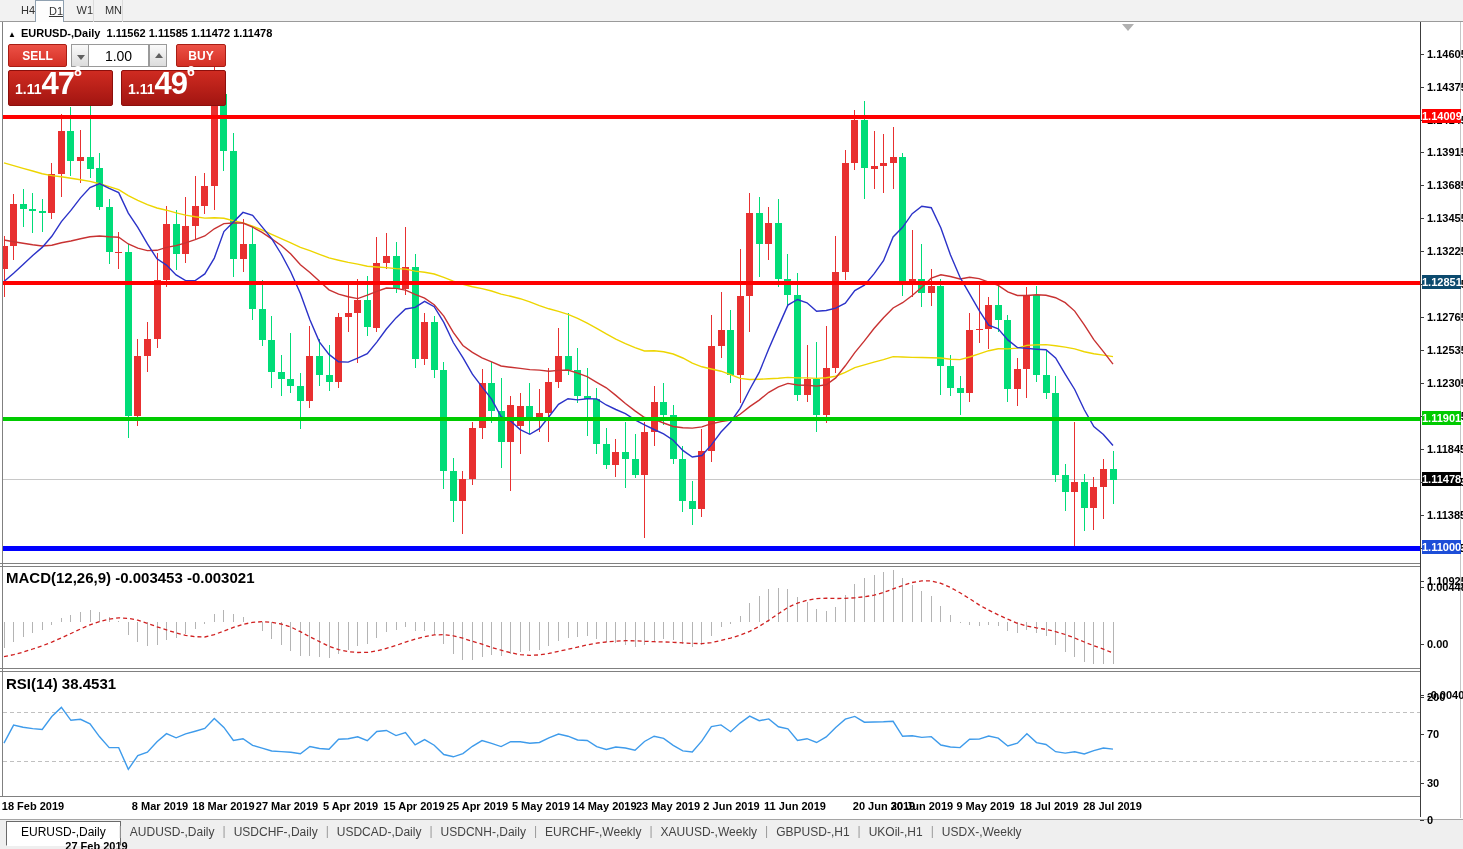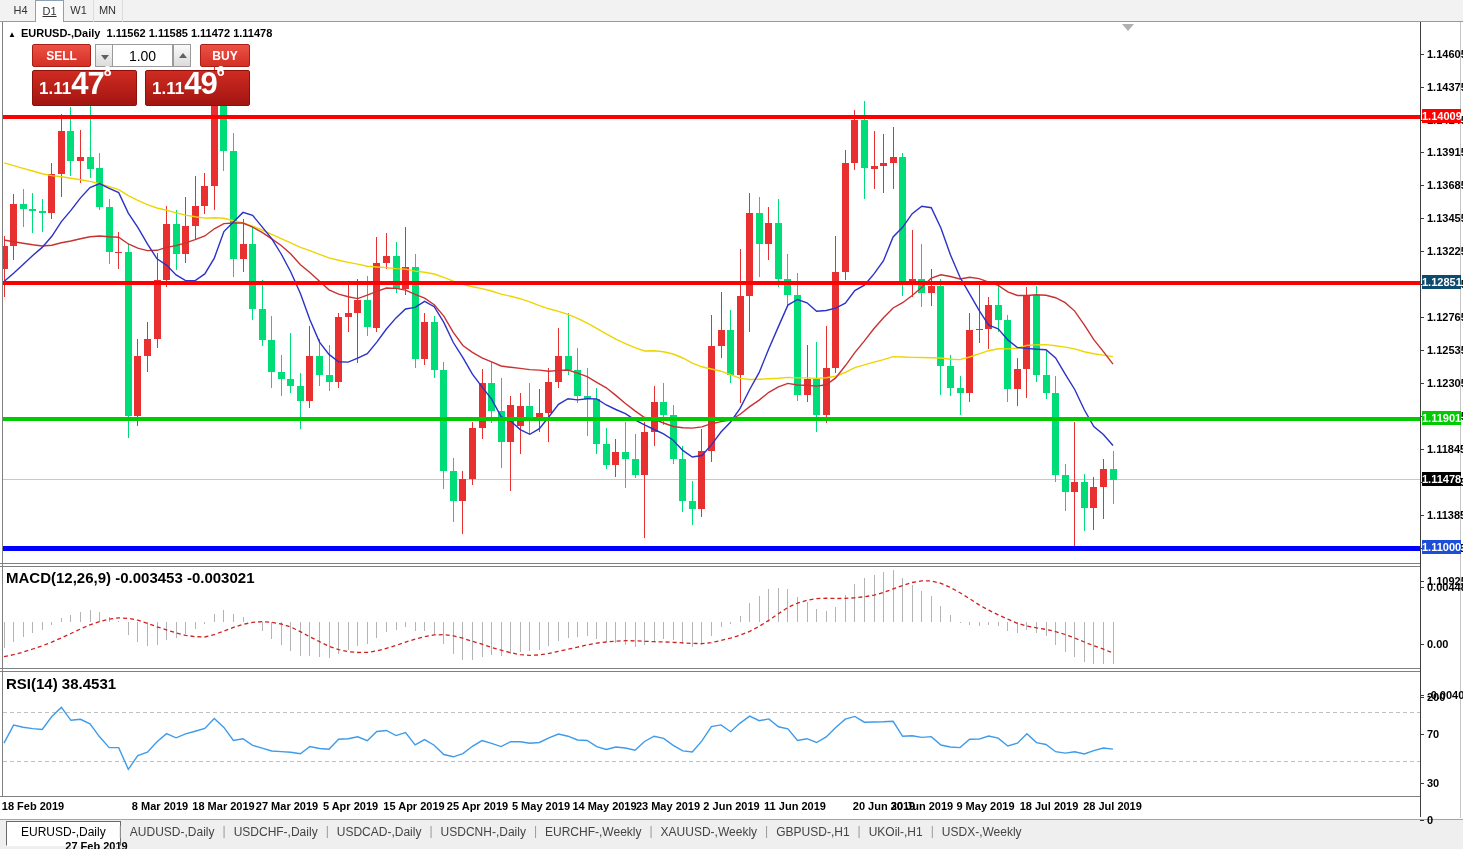--- a/index.html
+++ b/index.html
@@ -1,19 +1,19 @@
 <!DOCTYPE html>
 <html><head>
 <meta charset="utf-8">
 <style>
   html,body{margin:0;padding:0;background:#fff;font-family:"Liberation Sans",sans-serif;}
   #app{position:relative;width:1463px;height:849px;background:#fff;overflow:hidden;}
   
   #toolbar{position:absolute;left:0;top:0;width:1463px;height:21px;background:#f2f2f2;border-bottom:1px solid #9a9a9a;}
-  .tfbtn{position:absolute;top:0;height:38px;width:29px;line-height:20px;text-align:center;font-size:11px;color:#333;border-right:1px solid #dcdcdc;cursor:default;}
+  .tfbtn{position:absolute;top:0;height:38px;width:29px;line-height:20px;text-align:right;font-size:11px;color:#333;border-right:1px solid #dcdcdc;cursor:default;}
   .tfbtn.active{background:#fdfdfd;border:1px solid #8fa0b0;box-sizing:border-box;}
   
   #chartwin{position:absolute;left:0;top:22px;width:1463px;height:796px;background:#fff;}
   #chartwin .lborder{position:absolute;left:2px;top:0;width:1px;height:796px;background:#808080;}
   #chartwin .rborder{position:absolute;left:1460px;top:0;width:1px;height:796px;background:#c5c5c5;}
   svg{position:absolute;left:0;}
   #mainsvg{top:1px;left:3px;}
   #macdsvg{top:545px;left:3px;}
   #rsisvg{top:651px;left:3px;}
   .hline{position:absolute;left:3px;width:1417px;z-index:3;}
@@ -27,35 +27,35 @@
   #dateaxis{position:absolute;left:0;top:775px;width:1420px;height:21px;background:#fff;z-index:4;}
   .dlab{position:absolute;top:3px;transform:translateX(-50%);font-size:11px;font-weight:bold;color:#000;white-space:nowrap;}
   
   .indlab{position:absolute;left:6px;font-size:15px;font-weight:bold;color:#000;z-index:4;}
   
   #chead{position:absolute;left:8px;top:5px;z-index:6;font-size:11px;font-weight:bold;color:#000;}
   #chead .tri{font-size:8px;margin-right:5px;}
   
   #scrollmark{position:absolute;left:1122px;top:2px;width:0;height:0;border-left:6px solid transparent;border-right:6px solid transparent;border-top:7px solid #b0b0b0;z-index:4;}
   
-  #tpanel{position:absolute;left:8px;top:22px;width:218px;height:62px;z-index:7;margin-left:24px;}
+  #tpanel{position:absolute;left:8px;top:22px;width:218px;height:62px;z-index:7;}
   .tp-btn{position:absolute;top:0;height:23px;line-height:23px;text-align:center;color:#fff;font-size:12px;font-weight:bold;background:linear-gradient(#ec5146,#d42f24);border:1px solid #a81d14;border-radius:2px;box-sizing:border-box;cursor:pointer;}
   #sellbtn{left:0;width:59px;}
   #buybtn{left:168px;width:50px;}
   #spindown{position:absolute;left:63px;top:0;width:18px;height:23px;background:linear-gradient(#fafafa,#dcdcdc);border:1px solid #9a9a9a;box-sizing:border-box;cursor:pointer;}
   #spinup{position:absolute;left:141px;top:0;width:18px;height:23px;background:linear-gradient(#fafafa,#dcdcdc);border:1px solid #9a9a9a;box-sizing:border-box;cursor:pointer;}
   .arr{position:absolute;left:5px;width:0;height:0;border-left:4px solid transparent;border-right:4px solid transparent;}
   .arr.down{top:10px;border-top:5px solid #606060;}
   .arr.up{top:8px;border-bottom:5px solid #606060;}
   #volbox{position:absolute;left:80px;top:0;width:61px;height:23px;border:1px solid #9a9a9a;box-sizing:border-box;text-align:center;font-size:14px;font-family:"Liberation Sans",sans-serif;color:#000;background:#fff;padding:0;}
   .bigprice{position:absolute;top:26px;height:36px;width:105px;background:linear-gradient(#cf2b21,#a21511);border:1px solid #8c0f0c;border-radius:2px;box-sizing:border-box;color:#fff;cursor:pointer;}
   #sellprice{left:0;}
   #buyprice{left:113px;}
   .bp-inner{position:absolute;left:6px;bottom:3px;white-space:nowrap;}
-  .bp-small{font-size:17px;font-weight:bold;vertical-align:baseline;}
+  .bp-small{font-size:14px;font-weight:bold;vertical-align:baseline;}
   .bp-big{font-size:31px;font-weight:bold;letter-spacing:-1px;}
   .bp-sup{font-size:14px;font-weight:bold;vertical-align:18px;}
   
   #tabbar{position:absolute;left:0;top:819px;width:1463px;height:30px;background:#efefef;border-top:1px solid #a5a5a5;}
   .tab{display:inline-block;font-size:12px;color:#444;padding:4px 10px 5px 10px;cursor:pointer;white-space:nowrap;}
   .tab.active{background:#fff;border:1px solid #6a6a6a;border-bottom:1px solid #fff;color:#000;margin-top:1px;padding:3px 14px 6px 14px;}
   .tabsep{display:inline-block;color:#999;font-size:12px;margin:0 -2px;vertical-align:top;padding-top:4px;}
 </style>
 </head>
 <body>

